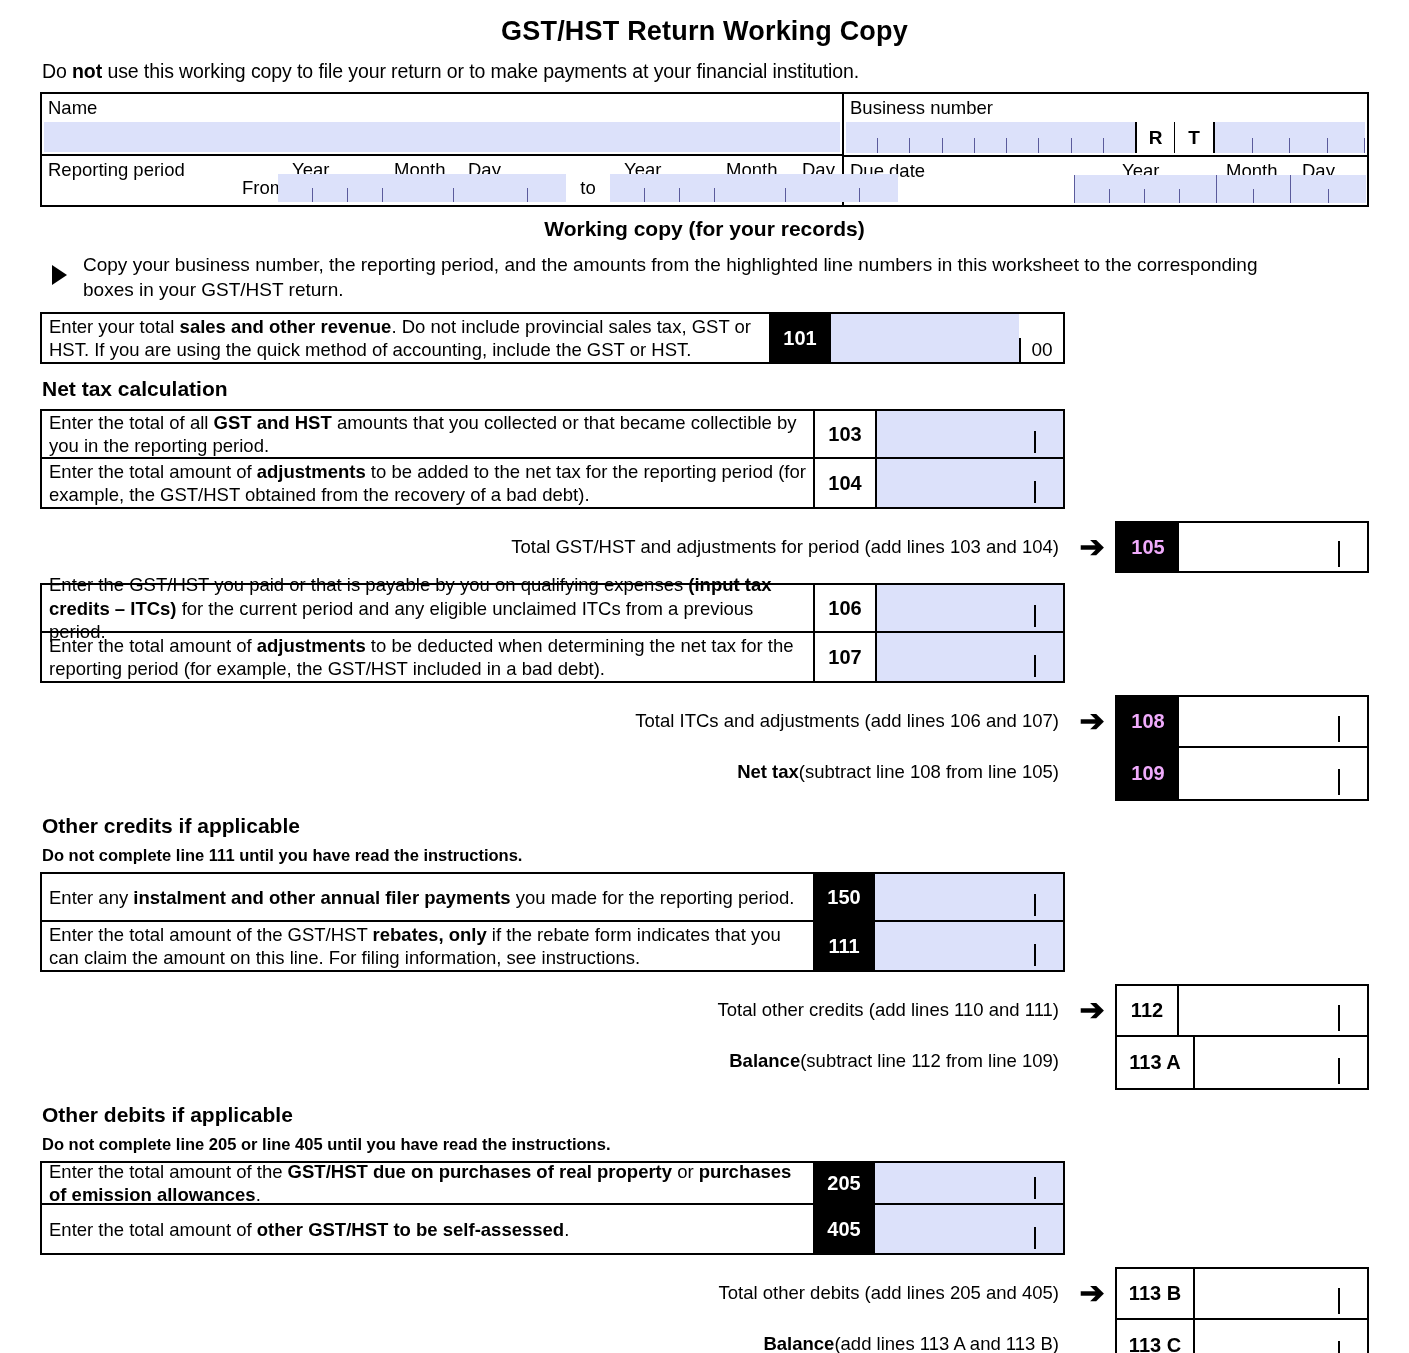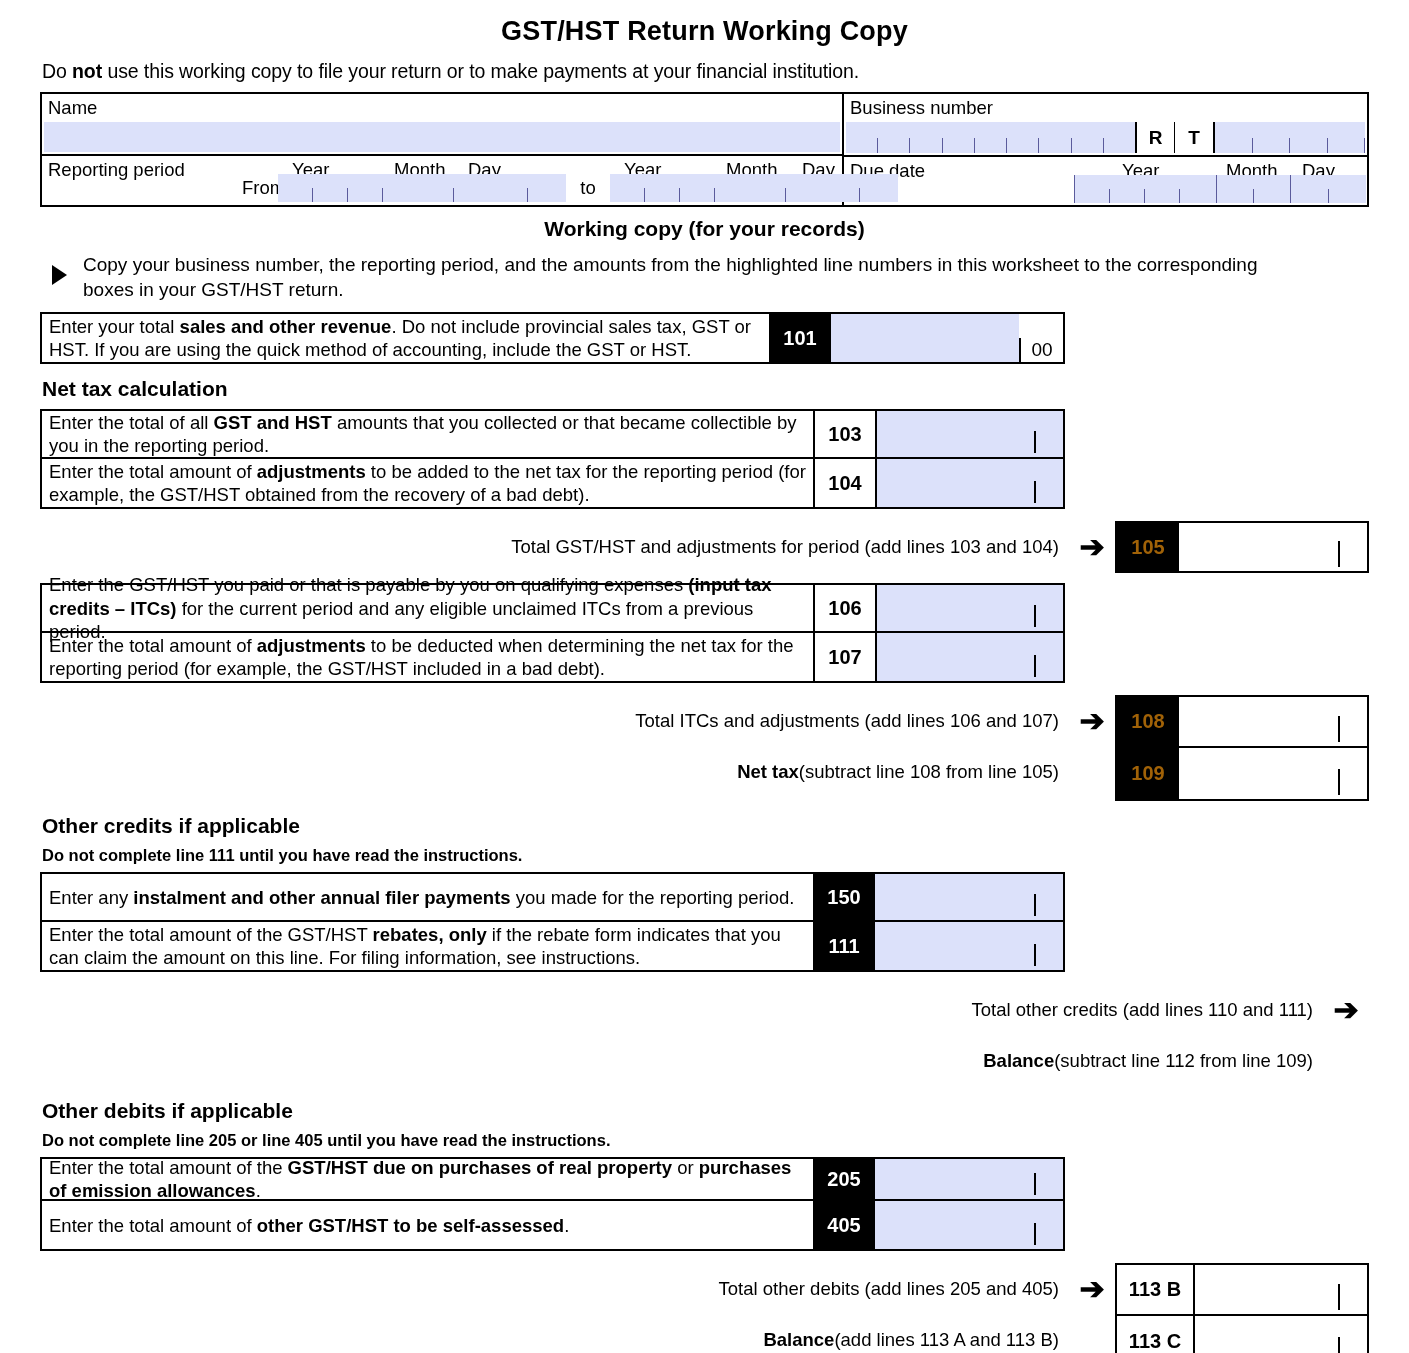--- a/index.html
+++ b/index.html
@@ -123,21 +123,21 @@
   .tot-arrow {
     width: 46px; display: flex; align-items: center; justify-content: center;
     font-size: 30px; font-weight: bold; line-height: 1;
   }
   .tot-arrow.blank { visibility: hidden; }
   .tot-box { display: flex; border: 2px solid #000; }
   .tot-num {
     width: 62px; display: flex; align-items: center; justify-content: center;
     font-size: 20px; font-weight: bold;
   }
-  .tot-num.dark { background: #000; color: #a16207; }
+  .tot-num.dark { background: #000; color: #f0abfc; }
   .tot-num.light { background: #fff; color: #000; border-right: 2px solid #000; }
   .tot-num.wide { width: 78px; }
   .tot-amt { width: 188px; background: #fff; position: relative; }
   .tot-amt .cents-tick {
     position: absolute; right: 27px; bottom: 4px; width: 2px; height: 26px; background: #000;
   }
 
   .stack { border: 2px solid #000; }
   .stack .srow { display: flex; height: 51px; border-bottom: 2px solid #000; }
   .stack .srow:last-child { border-bottom: none; }
@@ -389,20 +389,34 @@
         <div class="tot-arrow">➔</div>
       </div>
       <div class="totrow" style="height:51px;">
         <div class="tot-label">
             <b>Balance</b>
             <span> (subtract line 112 from line 109)</span>
           </div>
         <div class="tot-arrow blank"></div>
       </div>
     </div>
+    <div class="stack">
+      <div class="srow">
+        <div class="tot-num light">112</div>
+        <div class="tot-amt">
+            <div class="cents-tick"></div>
+          </div>
+      </div>
+      <div class="srow">
+        <div class="tot-num light wide">113 A</div>
+        <div class="tot-amt" style="width:172px;">
+            <div class="cents-tick"></div>
+          </div>
+      </div>
+    </div>
   </div>
 
   <div class="sec-head">Other debits if applicable</div>
   <div class="sec-sub">Do not complete line 205 or line 405 until you have read the instructions.</div>
 
   <div class="lbox" style="width:1025px;">
     <div class="lrow" style="height:42px;">
       <div class="ltext">
           <span><span>Enter the total amount of the </span><b>GST/HST due on purchases of real property</b><span> or </span><b>purchases of emission allowances</b><span>.</span></span>
         </div>

